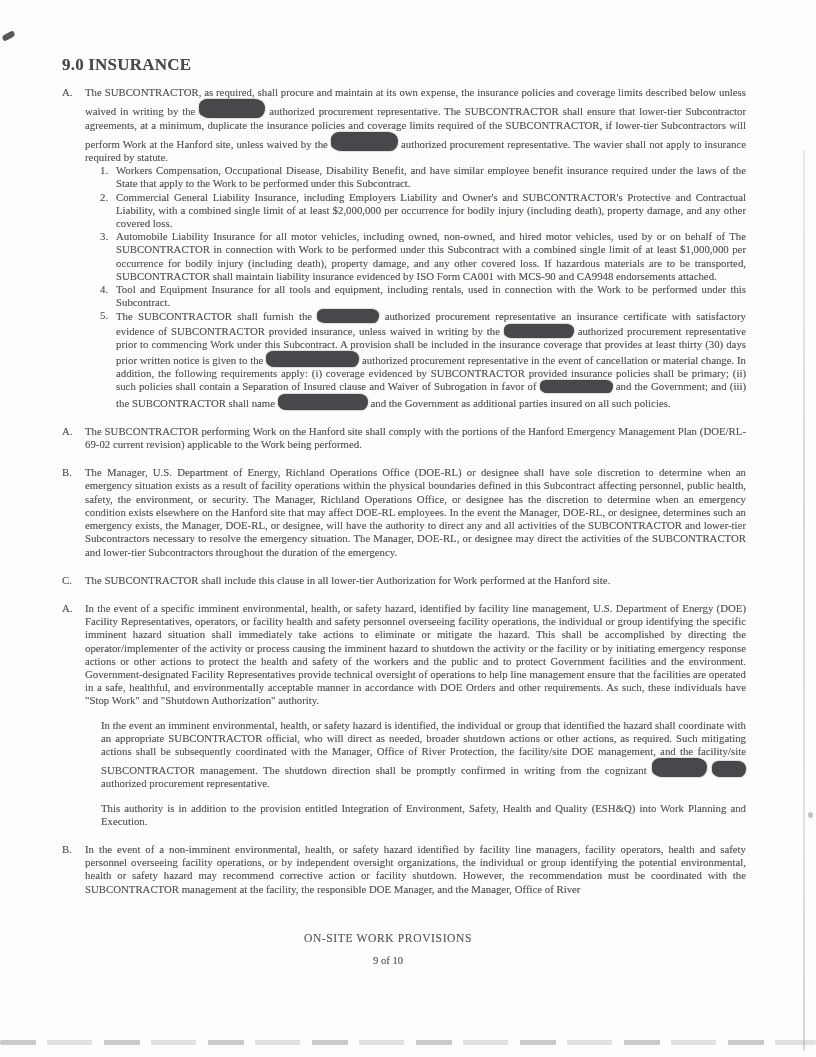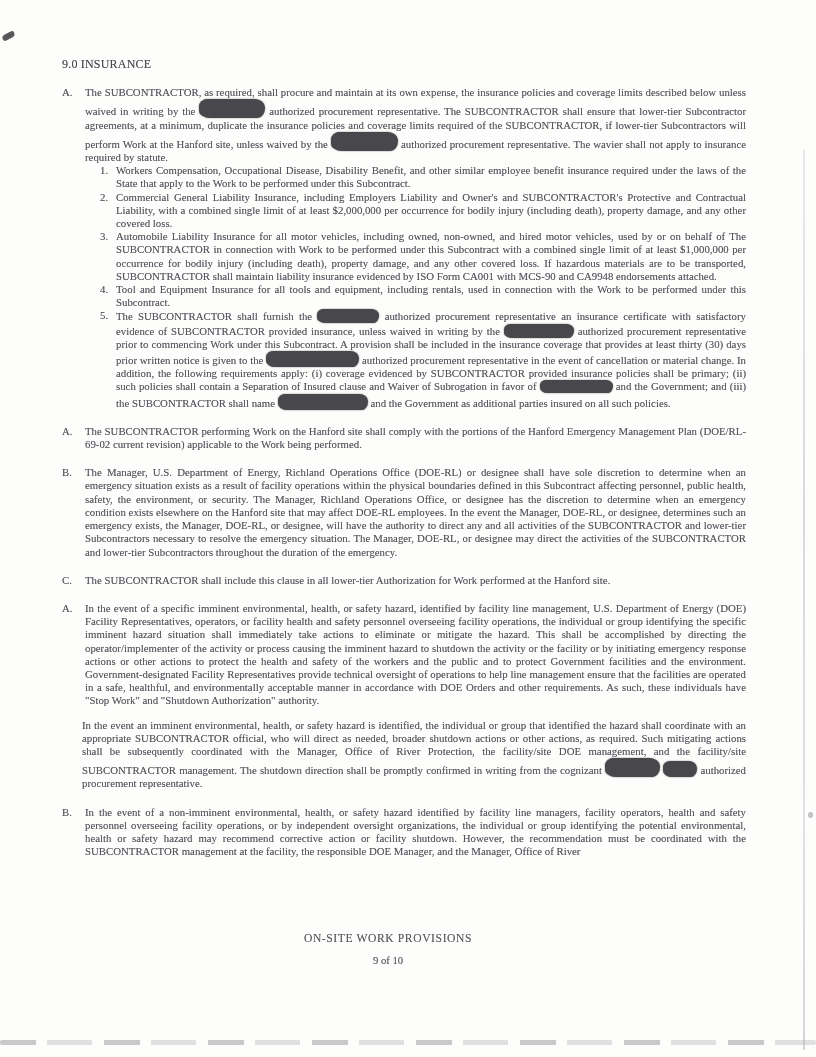--- a/index.html
+++ b/index.html
@@ -11,29 +11,29 @@
     color:#55565e;
     overflow:hidden;
   }
   .doc{
     position:absolute;left:62px;top:58px;width:684px;
     font-size:10.8px;line-height:13.2px;
     text-shadow:0 0 0.5px rgba(85,86,94,0.5);
   }
   .b-heading{
     margin:8px 0 0 0;
-    font-size:12px;font-weight:normal;color:#474850;
+    font-size:17px;font-weight:bold;color:#474850;
     letter-spacing:0.2px;
   }
   .b-heading:first-child{margin-top:0;}
   .b-lettered{display:flex;margin-top:15px;}
   .b-lettered > .lbl{flex:none;width:23px;}
   .b-numbered{display:flex;margin:0 0 0 38px;}
   .b-numbered > .lbl{flex:none;width:16px;}
-  .b-continuation{display:block;margin:11px 0 0 20px;}
+  .b-continuation{display:block;margin:11px 0 0 39px;}
   .txt{flex:1;display:block;text-align:justify;}
   .b-continuation > .txt{display:block;}
   .red{
     display:inline-block;
     background:#48484c;
     border-radius:9px 11px 8px 12px / 8px 9px 11px 8px;
     box-shadow:0 0 1.5px rgba(62,62,66,0.85);
     vertical-align:-3px;
   }
   .footer{
@@ -78,21 +78,21 @@
   <div class="bottom-artifact"></div>
 
   <main class="doc" id="doc">
       <h2 class="b-heading">9.0 INSURANCE</h2>
       <div class="b-lettered">
         <span class="lbl">A.</span>
         <span class="txt"><span>The SUBCONTRACTOR, as required, shall procure and maintain at its own expense, the insurance policies and coverage limits described below unless waived in writing by the </span><span class="red" style="width: 66px; height: 19px; background: rgb(72, 72, 76);"></span><span> authorized procurement representative. The SUBCONTRACTOR shall ensure that lower-tier Subcontractor agreements, at a minimum, duplicate the insurance policies and coverage limits required of the SUBCONTRACTOR, if lower-tier Subcontractors will perform Work at the Hanford site, unless waived by the </span><span class="red" style="width: 67px; height: 19px; background: rgb(72, 72, 76);"></span><span> authorized procurement representative.  The wavier shall not apply to insurance required by statute.</span></span>
       </div>
       <div class="b-numbered">
         <span class="lbl">1.</span>
-        <span class="txt"><span>Workers Compensation, Occupational Disease, Disability Benefit, and other similar employee benefit insurance required under the laws of the State that apply to the Work to be performed under this Subcontract.</span></span>
+        <span class="txt"><span>Workers Compensation, Occupational Disease, Disability Benefit, and have similar employee benefit insurance required under the laws of the State that apply to the Work to be performed under this Subcontract.</span></span>
       </div>
       <div class="b-numbered">
         <span class="lbl">2.</span>
         <span class="txt"><span>Commercial General Liability Insurance, including Employers Liability and Owner's and SUBCONTRACTOR's Protective and Contractual Liability, with a combined single limit of at least $2,000,000 per occurrence for bodily injury (including death), property damage, and any other covered loss.</span></span>
       </div>
       <div class="b-numbered">
         <span class="lbl">3.</span>
         <span class="txt"><span>Automobile Liability Insurance for all motor vehicles, including owned, non-owned, and hired motor vehicles, used by or on behalf of The SUBCONTRACTOR in connection with Work to be performed under this Subcontract with a combined single limit of at least $1,000,000 per occurrence for bodily injury (including death), property damage, and any other covered loss.  If hazardous materials are to be transported, SUBCONTRACTOR shall maintain liability insurance evidenced by ISO Form CA001 with MCS-90 and CA9948 endorsements attached.</span></span>
       </div>
       <div class="b-numbered">
@@ -115,20 +115,23 @@
         <span class="lbl">C.</span>
         <span class="txt"><span>The SUBCONTRACTOR shall include this clause in all lower-tier Authorization for Work performed at the Hanford site.</span></span>
       </div>
       <div class="b-lettered">
         <span class="lbl">A.</span>
         <span class="txt"><span>In the event of a specific imminent environmental, health, or safety hazard, identified by facility line management, U.S. Department of Energy (DOE) Facility Representatives, operators, or facility health and safety personnel overseeing facility operations, the individual or group identifying the specific imminent hazard situation shall immediately take actions to eliminate or mitigate the hazard. This shall be accomplished by directing the operator/implementer of the activity or process causing the imminent hazard to shutdown the activity or the facility or by initiating emergency response actions or other actions to protect the health and safety of the workers and the public and to protect Government facilities and the environment. Government-designated Facility Representatives provide technical oversight of operations to help line management ensure that the facilities are operated in a safe, healthful, and environmentally acceptable manner in accordance with DOE Orders and other requirements.  As such, these individuals have "Stop Work" and "Shutdown Authorization" authority.</span></span>
       </div>
       <div class="b-continuation">
         <span class="txt"><span>In the event an imminent environmental, health, or safety hazard is identified, the individual or group that identified the hazard shall coordinate with an appropriate SUBCONTRACTOR official, who will direct as needed, broader shutdown actions or other actions, as required.  Such mitigating actions shall be subsequently coordinated with the Manager, Office of River Protection, the facility/site DOE management, and the facility/site SUBCONTRACTOR management.  The shutdown direction shall be promptly confirmed in writing from the cognizant </span><span class="red" style="width: 55px; height: 19px; background: rgb(72, 72, 76);"></span><span> </span><span class="red" style="width: 34px; height: 16px; background: rgb(72, 72, 76);"></span><span> authorized procurement representative.</span></span>
       </div>
+      <div class="b-continuation">
+        <span class="txt"><span>This authority is in addition to the provision entitled Integration of Environment, Safety, Health and Quality (ESH&amp;Q) into Work Planning and Execution.</span></span>
+      </div>
       <div class="b-lettered">
         <span class="lbl">B.</span>
         <span class="txt"><span>In the event of a non-imminent environmental, health, or safety hazard identified by facility line managers, facility operators, health and safety personnel overseeing facility operations, or by independent oversight organizations, the individual or group identifying the potential environmental, health or safety hazard may recommend corrective action or facility shutdown.  However, the recommendation must be coordinated with the SUBCONTRACTOR management at the facility, the responsible DOE Manager, and the Manager, Office of River</span></span>
       </div>
     </main>
 
   <footer class="footer">
     <div class="f1">ON-SITE WORK PROVISIONS</div>
     <div class="f2">9 of 10</div>
   </footer>

